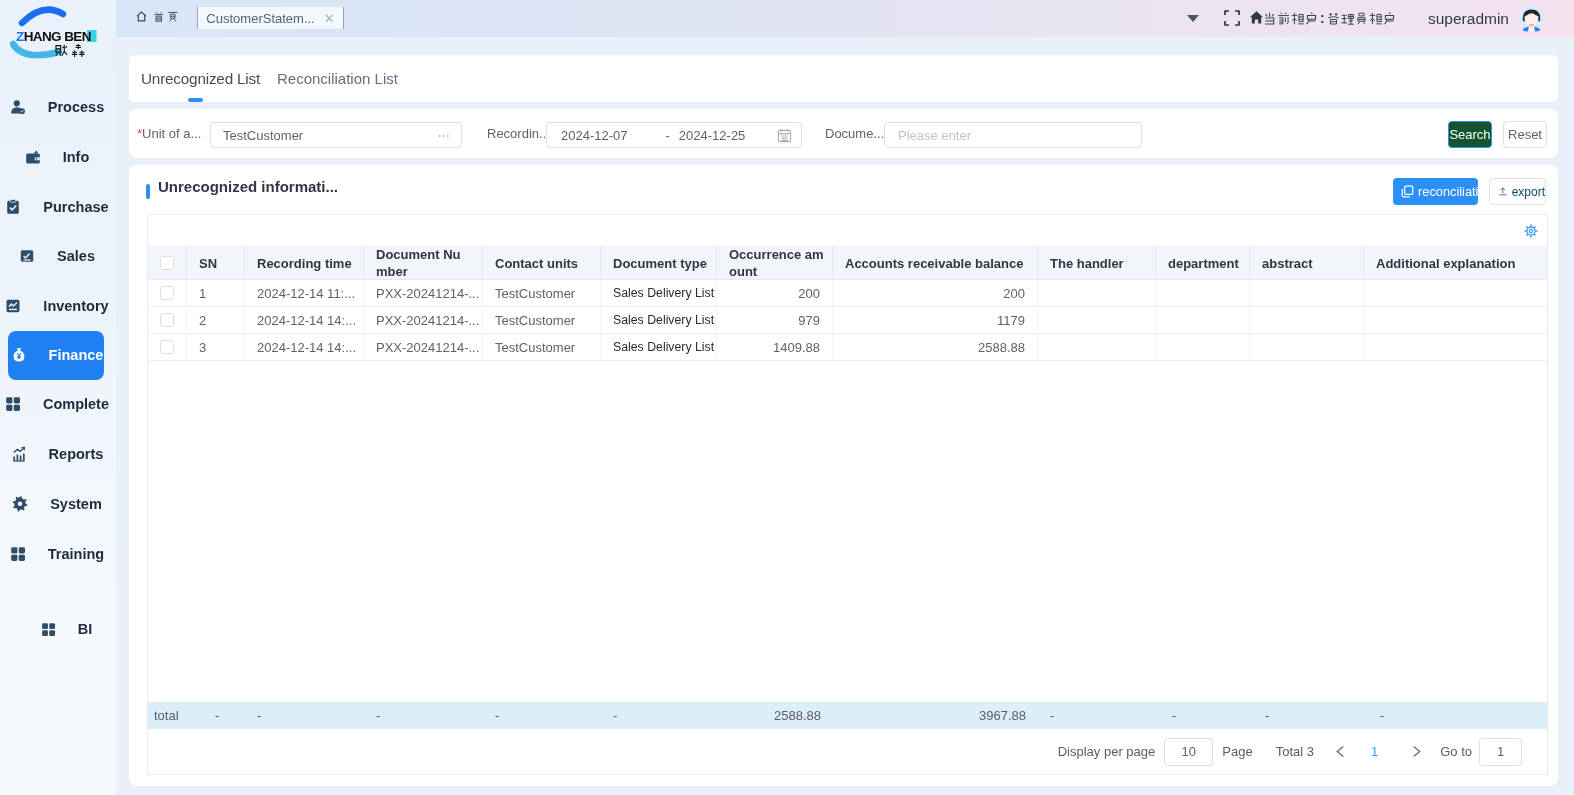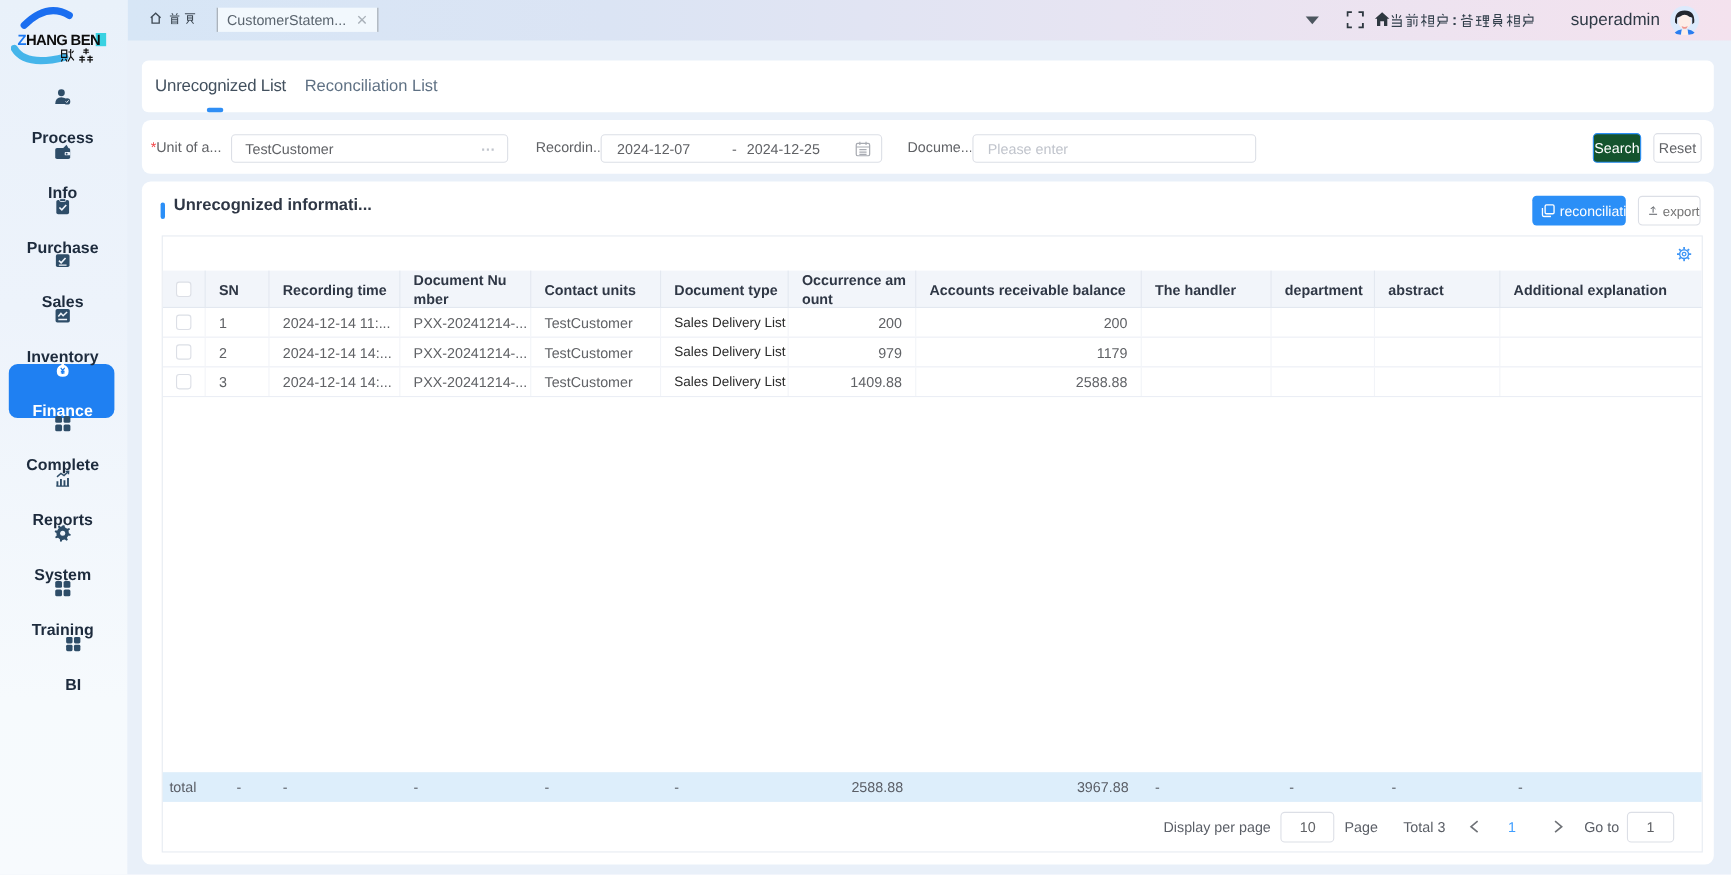--- a/index.html
+++ b/index.html
@@ -7,21 +7,21 @@
 body { position:relative; background:#e9f0f9; }
 .abs { position:absolute; }
 
 
 #topbar { left:116px; top:0; width:1458px; height:37px;
   background:linear-gradient(90deg,#d7e6f6 0%,#dbe4f4 30%,#e7e4f2 62%,#f4e2ee 100%);
   }
 
 #sidebar { left:0; top:0; width:116px; height:795px;
   background:linear-gradient(180deg,#e9f1fa 0%,#edf3fb 35%,#f6fafd 80%,#f7fafd 100%); }
-.sitem { position:absolute; left:-1px; width:116px; height:30px; display:flex; align-items:center; justify-content:center; gap:22px;flex-direction:column; }
+.sitem { position:absolute; left:-1px; width:116px; height:30px; display:flex; align-items:center; justify-content:center; gap:22px; }
 .sitem .lbl { font-weight:bold; font-size:14.5px; color:#1d2b3d; }
 .sitem svg { flex:0 0 auto; }
 #fin-box { position:absolute; left:8px; top:331px; width:96px; height:49px; background:#1f80f2; border-radius:8px; }
 #fin-item .lbl { color:#fff; }
 
 
 .card { position:absolute; background:#fff; border-radius:6px; }
 #card-tabs { left:129px; top:55px; width:1429px; height:47px; }
 #card-filter { left:129px; top:109px; width:1429px; height:49px; border-radius:8px; }
 #card-main { left:129px; top:165px; width:1429px; height:621px; border-radius:8px; }
@@ -300,21 +300,21 @@
 </div>
 <div class="sitem" style="top:539px;">
   <svg width="16" height="16" viewBox="0 0 16 16" fill="#2e4d68">
       <rect x="1.2" y="1.2" width="6.2" height="6.2" rx="1.4"></rect>
       <rect x="8.8" y="1.2" width="6.2" height="6.2" rx="1.4"></rect>
       <rect x="1.2" y="8.8" width="6.2" height="6.2" rx="1.4"></rect>
       <rect x="8.8" y="8.8" width="6.2" height="6.2" rx="1.4"></rect>
     </svg>
   <span class="lbl">Training</span>
 </div>
-<div class="sitem" style="top:589px;padding-left:19px;">
+<div class="sitem" style="top:614px;padding-left:19px;">
   <svg width="15" height="15" viewBox="0 0 16 16" fill="#2e4d68">
       <rect x="1.2" y="1.2" width="6.2" height="6.2" rx="1.4"></rect>
       <rect x="8.8" y="1.2" width="6.2" height="6.2" rx="1.4"></rect>
       <rect x="1.2" y="8.8" width="6.2" height="6.2" rx="1.4"></rect>
       <rect x="8.8" y="8.8" width="6.2" height="6.2" rx="1.4"></rect>
     </svg>
   <span class="lbl">BI</span>
 </div>
 
 <div id="card-tabs" class="card">
@@ -345,21 +345,21 @@
 <div id="card-main" class="card">
   <div id="mtitle-bar"></div>
   <div id="mtitle">Unrecognized informati...</div>
   <div class="mbtn" style="left:1264px; width:85px; background:#2b8ff7; color:#fff; overflow:hidden; gap:4px; font-size:12.8px;">
       <svg width="13" height="13" viewBox="0 0 16 16" fill="none" stroke="#fff" stroke-width="1.5" style="flex:0 0 auto;">
         <rect x="4.5" y="1.5" width="10" height="10" rx="1.5"></rect>
         <path d="M11,14.5 H3 Q1.5,14.5 1.5,13 V5"></path>
       </svg>
       <span>reconciliation</span>
     </div>
-  <div class="mbtn" style="left:1360px; width:57px; background:#fff; color:#737373; border:1px solid #dcdfe6; gap:4px; font-size:12px;text-align:center;">
+  <div class="mbtn" style="left:1360px; width:57px; background:#fff; color:#0c4a6e; border:1px solid #dcdfe6; gap:4px; font-size:12px;text-align:center;">
       <svg width="13" height="13" viewBox="0 0 16 16" fill="none" stroke="#5c6066" stroke-width="1.5">
         <path d="M8,11 V2.5 M4.5,5.5 L8,2 L11.5,5.5 M2,13.5 H14"></path>
       </svg>
       <span>export</span>
     </div>
 
   <div id="twrap">
     <div id="toolbar">
         <svg style="position:absolute; right:9px; top:9px;" width="14" height="14" viewBox="0 0 16 16" fill="none" stroke="#3f96f6">
           <circle cx="8" cy="8" r="4.6" stroke-width="1.5"></circle>

